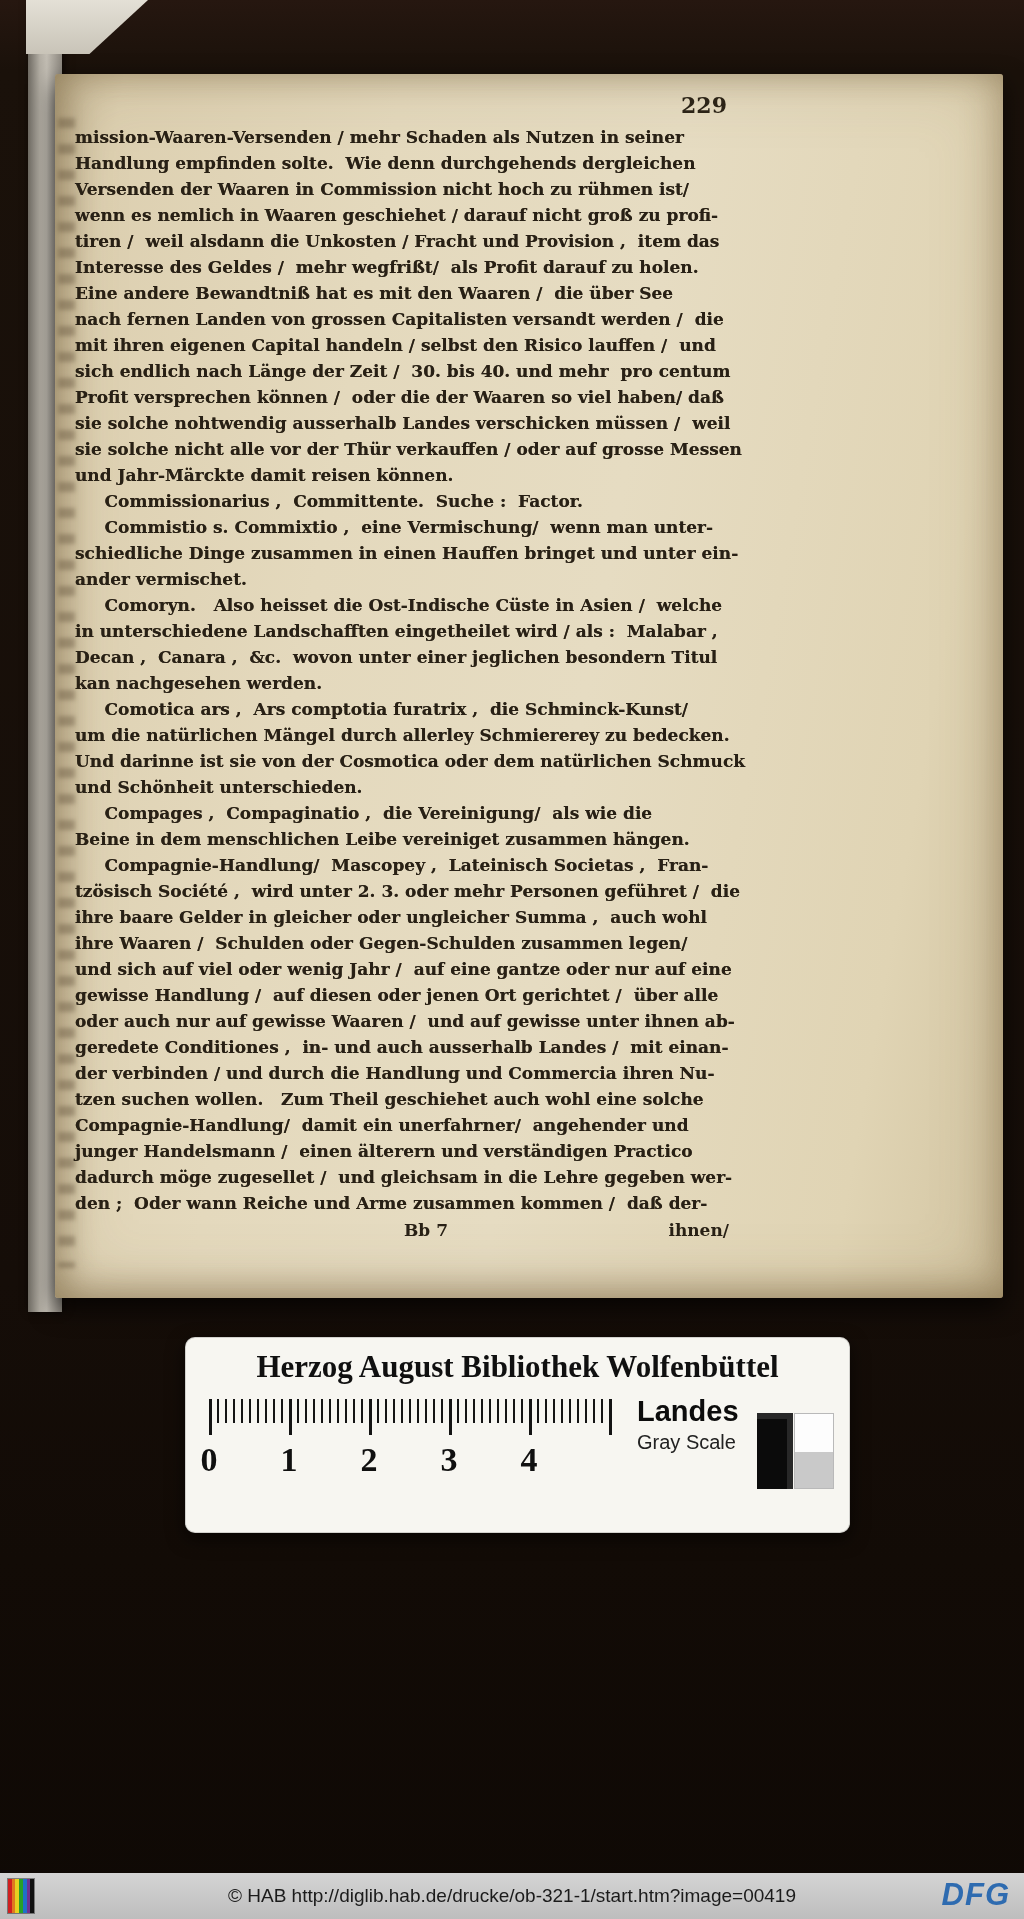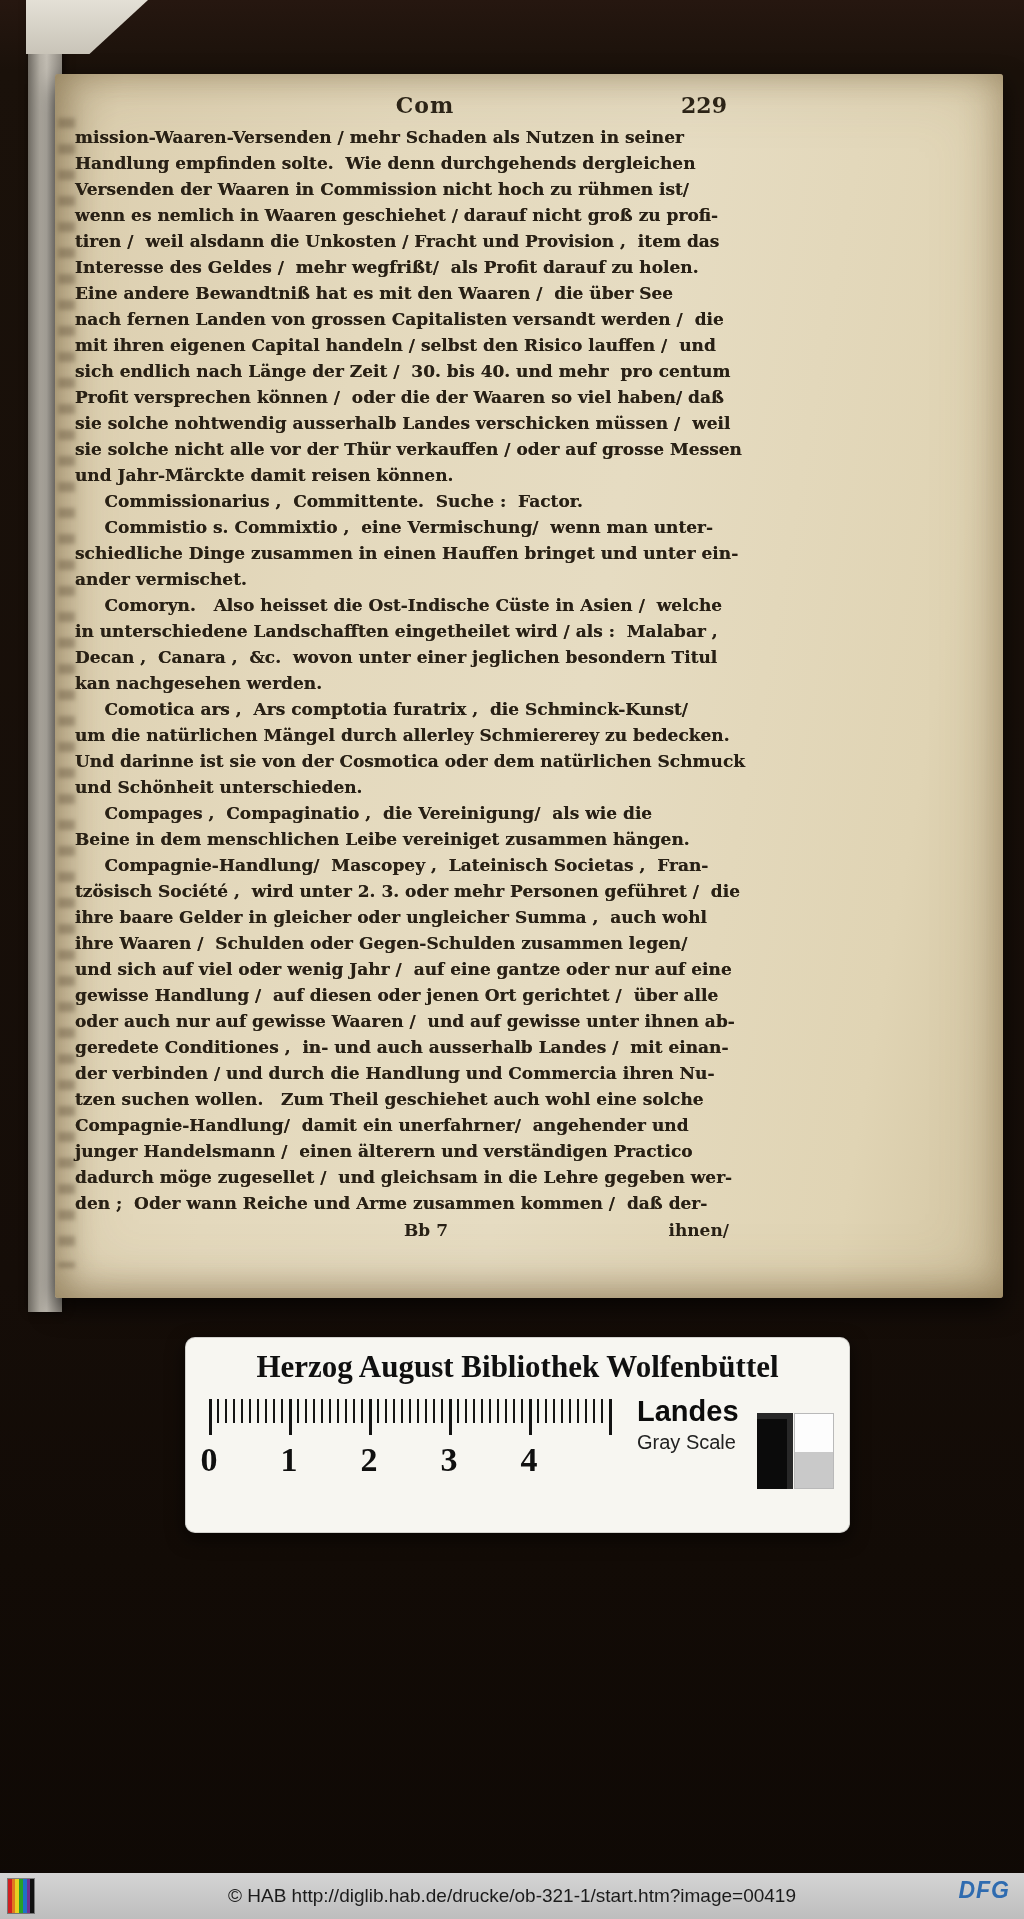--- a/index.html
+++ b/index.html
@@ -78,35 +78,34 @@
   
   .footer { position:absolute; left:0; top:1873px; width:1024px; height:46px;
     background:linear-gradient(180deg,#d4d4d4,#bdbdbd); }
   .colorbar { position:absolute; left:8px; top:6px; width:26px; height:34px; display:flex;
     box-shadow:0 0 0 1px rgba(0,0,0,.4); }
   .stripe { flex:1; }
   .attribution { position:absolute; left:0; top:12px; width:100%; text-align:center;
     font-family:"Liberation Sans", sans-serif; font-size:19px; color:#1b1b1b; }
   .dfg { position:absolute; right:14px; top:4px;
     font-family:"Liberation Sans", sans-serif; font-weight:bold; font-style:italic;
-    font-size:23px; color:#2e6bb0; letter-spacing:1px; }
+    font-size:31px; color:#2e6bb0; letter-spacing:1px; }
 </style>
 </head>
 <body>
 
 <div class="stage">
 
   <div class="edge-strip"></div>
   <div class="corner-wedge"></div>
 
   <div class="paper">
     <div class="smudge-col"></div>
 
     <div class="page-header">
-      <span class="running-title">Com</span>
       <span class="page-number">229</span>
     </div>
 
     <div class="body-text" id="bodyText"><div class="tl">mission-Waaren-Versenden / mehr Schaden als Nutzen in seiner</div><div class="tl">Handlung empfinden solte.  Wie denn durchgehends dergleichen</div><div class="tl">Versenden der Waaren in Commission nicht hoch zu rühmen ist/</div><div class="tl">wenn es nemlich in Waaren geschiehet / darauf nicht groß zu profi-</div><div class="tl">tiren /  weil alsdann die Unkosten / Fracht und Provision ,  item das</div><div class="tl">Interesse des Geldes /  mehr wegfrißt/  als Profit darauf zu holen.</div><div class="tl">Eine andere Bewandtniß hat es mit den Waaren /  die über See</div><div class="tl">nach fernen Landen von grossen Capitalisten versandt werden /  die</div><div class="tl">mit ihren eigenen Capital handeln / selbst den Risico lauffen /  und</div><div class="tl">sich endlich nach Länge der Zeit /  30. bis 40. und mehr  pro centum</div><div class="tl">Profit versprechen können /  oder die der Waaren so viel haben/ daß</div><div class="tl">sie solche nohtwendig ausserhalb Landes verschicken müssen /  weil</div><div class="tl">sie solche nicht alle vor der Thür verkauffen / oder auf grosse Messen</div><div class="tl">und Jahr-Märckte damit reisen können.</div><div class="tl">     Commissionarius ,  Committente.  Suche :  Factor.</div><div class="tl">     Commistio s. Commixtio ,  eine Vermischung/  wenn man unter-</div><div class="tl">schiedliche Dinge zusammen in einen Hauffen bringet und unter ein-</div><div class="tl">ander vermischet.</div><div class="tl">     Comoryn.   Also heisset die Ost-Indische Cüste in Asien /  welche</div><div class="tl">in unterschiedene Landschafften eingetheilet wird / als :  Malabar ,</div><div class="tl">Decan ,  Canara ,  &amp;c.  wovon unter einer jeglichen besondern Titul</div><div class="tl">kan nachgesehen werden.</div><div class="tl">     Comotica ars ,  Ars comptotia furatrix ,  die Schminck-Kunst/</div><div class="tl">um die natürlichen Mängel durch allerley Schmiererey zu bedecken.</div><div class="tl">Und darinne ist sie von der Cosmotica oder dem natürlichen Schmuck</div><div class="tl">und Schönheit unterschieden.</div><div class="tl">     Compages ,  Compaginatio ,  die Vereinigung/  als wie die</div><div class="tl">Beine in dem menschlichen Leibe vereiniget zusammen hängen.</div><div class="tl">     Compagnie-Handlung/  Mascopey ,  Lateinisch Societas ,  Fran-</div><div class="tl">tzösisch Société ,  wird unter 2. 3. oder mehr Personen geführet /  die</div><div class="tl">ihre baare Gelder in gleicher oder ungleicher Summa ,  auch wohl</div><div class="tl">ihre Waaren /  Schulden oder Gegen-Schulden zusammen legen/</div><div class="tl">und sich auf viel oder wenig Jahr /  auf eine gantze oder nur auf eine</div><div class="tl">gewisse Handlung /  auf diesen oder jenen Ort gerichtet /  über alle</div><div class="tl">oder auch nur auf gewisse Waaren /  und auf gewisse unter ihnen ab-</div><div class="tl">geredete Conditiones ,  in- und auch ausserhalb Landes /  mit einan-</div><div class="tl">der verbinden / und durch die Handlung und Commercia ihren Nu-</div><div class="tl">tzen suchen wollen.   Zum Theil geschiehet auch wohl eine solche</div><div class="tl">Compagnie-Handlung/  damit ein unerfahrner/  angehender und</div><div class="tl">junger Handelsmann /  einen älterern und verständigen Practico</div><div class="tl">dadurch möge zugesellet /  und gleichsam in die Lehre gegeben wer-</div><div class="tl">den ;  Oder wann Reiche und Arme zusammen kommen /  daß der-</div></div>
 
     <div class="catch-row">
       <span class="signature">Bb 7</span>
       <span class="catchword">ihnen/</span>
     </div>
   </div>

